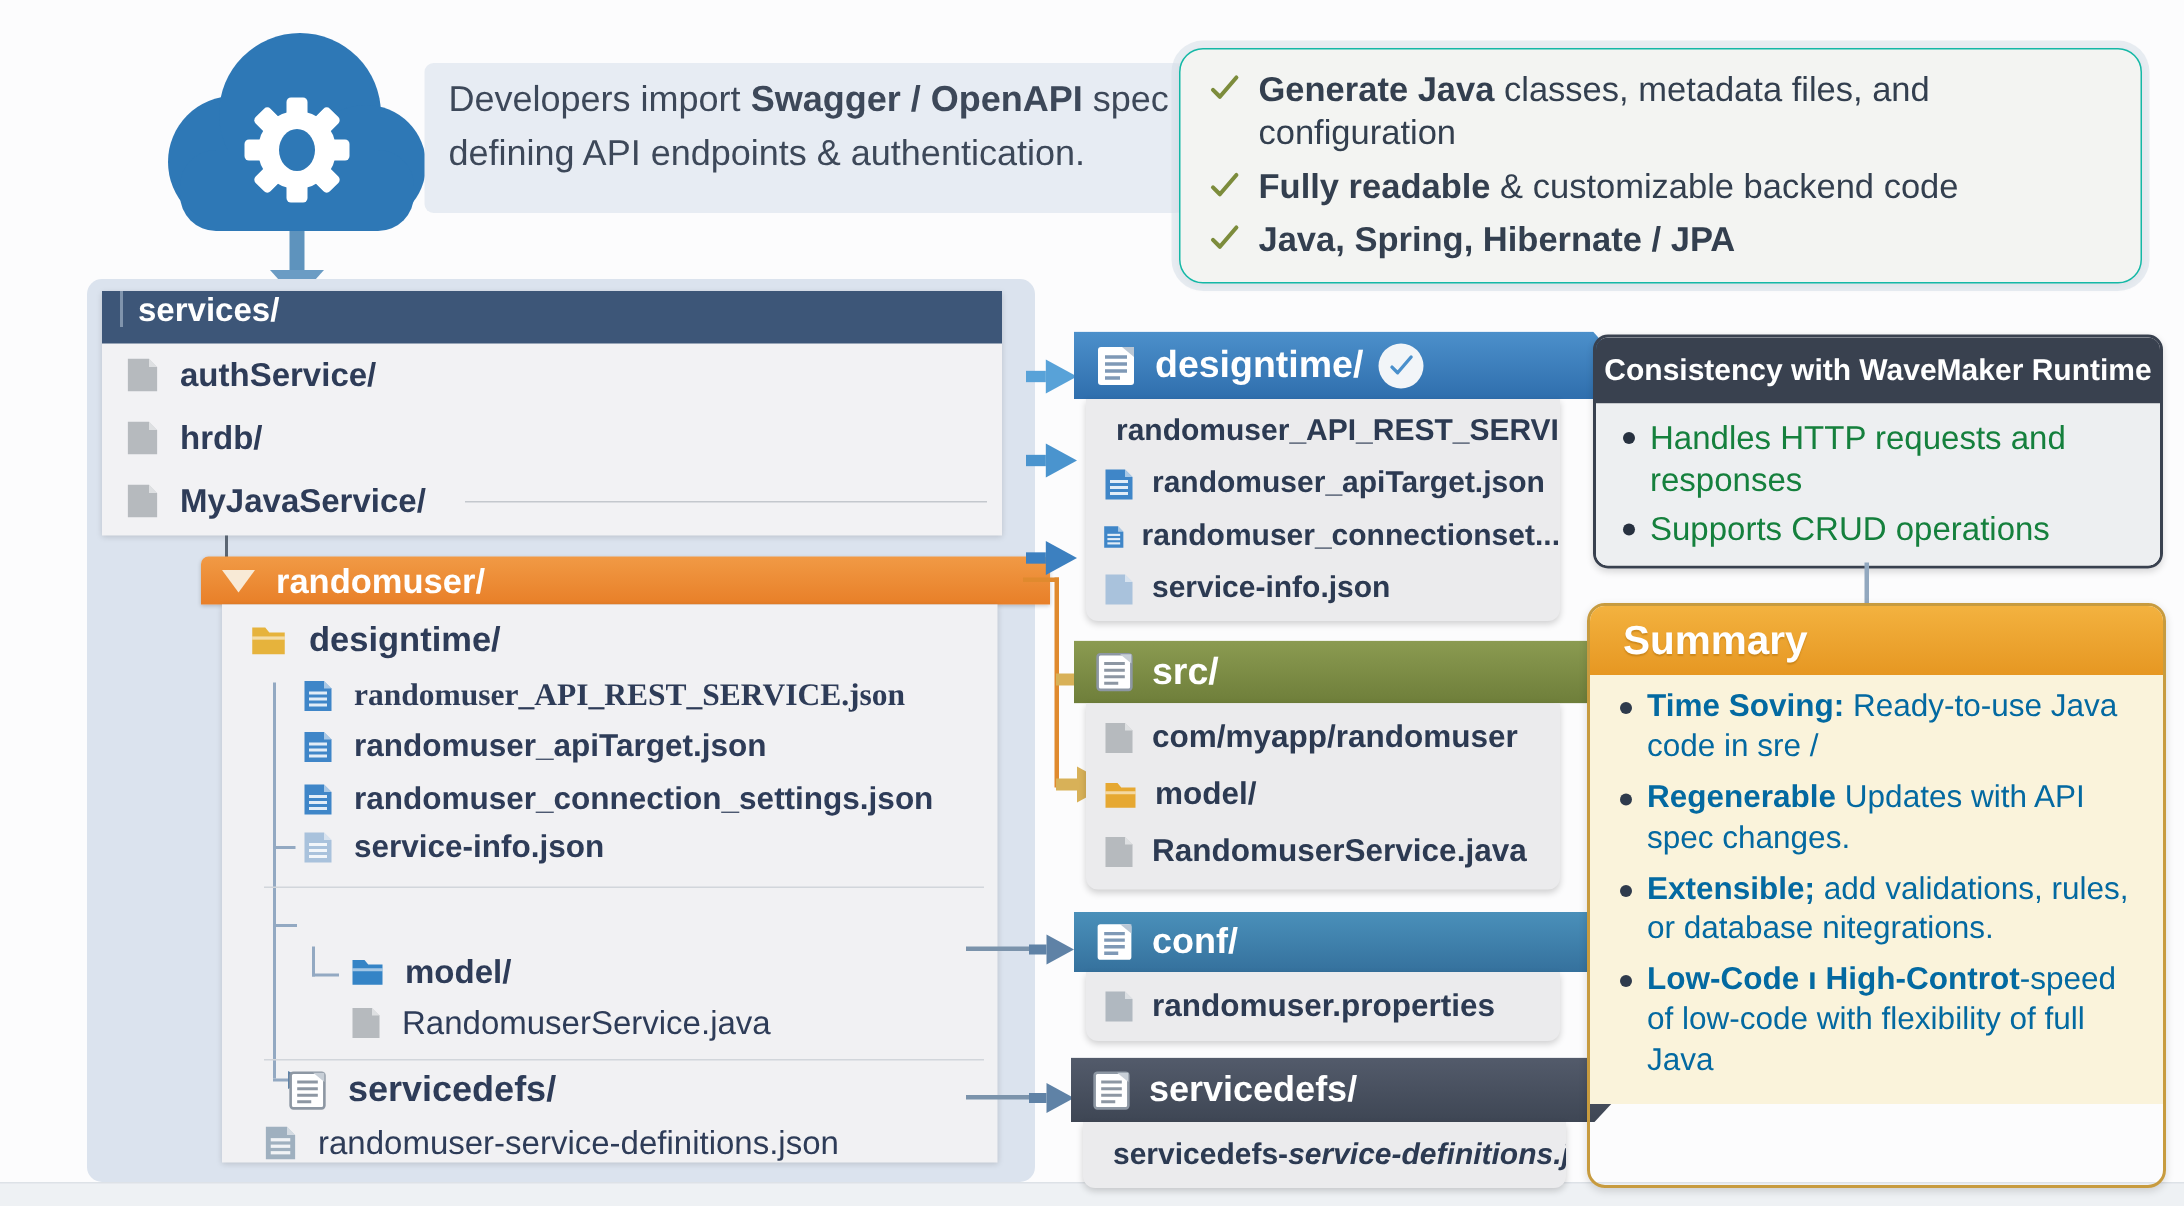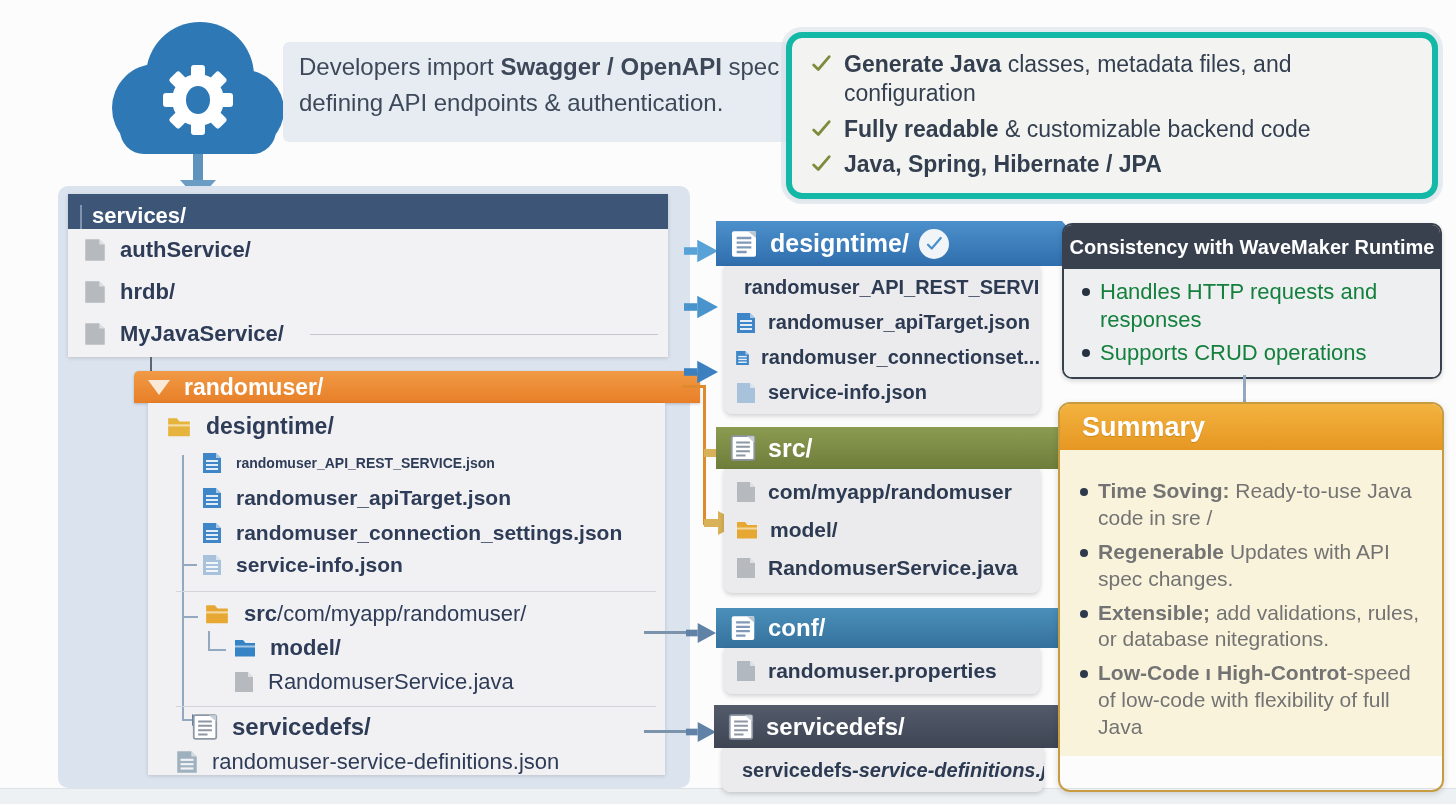--- a/index.html
+++ b/index.html
@@ -7,30 +7,30 @@
     font-family:"Liberation Sans",sans-serif;color:#2d3a50;background:#fcfcfd;}
   .abs{position:absolute;}
   b{font-weight:bold;}
 
   
   .intro-band{background:#e7ecf3;border-radius:6px 20px 20px 6px;
     padding:7px 16px;font-size:24px;line-height:1.5;color:#3d4859;}
   .cloud-wrap svg{display:block;}
 
   
-  .checklist{background:#f3f4f2;border:6px solid #14b8a6;border-radius:16px;
+  .checklist{background:#f3f4f2;border:1px solid #14b8a6;border-radius:16px;
     box-shadow:0 0 0 5px rgba(214,222,232,.55),0 2px 5px rgba(0,0,0,.08);
     padding:12px 18px;font-size:23px;color:#333f4f;}
   .check-row{display:flex;gap:12px;margin-bottom:7px;line-height:1.25;}
   .check-row .ck{flex:0 0 22px;margin-top:3px;color:#7c8c3c;}
 
   
   .left-outer{background:#dbe3ee;border-radius:10px;}
   .panel{background:#f2f2f4;box-shadow:0 1px 4px rgba(0,0,0,.15);}
-  .svc-header{height:35px;background:#3d5678;display:flex;align-items:flex-end;
+  .svc-header{height:35px;background:#3d5678;display:flex;align-items:flex-start;
     padding-left:12px;color:#fff;font-weight:bold;font-size:22px;gap:10px;}
   .svc-bar{width:2px;height:24px;background:#8094ad;}
   .tree-row{display:flex;align-items:center;gap:12px;font-size:22px;
     font-weight:600;color:#2e3c58;white-space:nowrap;}
   .svc-row{height:42px;padding-left:14px;}
   .row-line{flex:1;height:1px;background:#c4c8cd;margin:0 10px 0 14px;}
 
   .ru-header{background:linear-gradient(#f19a45,#e87f28);border-radius:5px 5px 0 0;
     display:flex;align-items:center;gap:14px;padding-left:14px;color:#fff;
     font-weight:bold;font-size:23px;box-shadow:0 1px 3px rgba(0,0,0,.2);}
@@ -59,22 +59,22 @@
     font-size:20px;display:flex;align-items:center;justify-content:center;}
   .integ-body{background:#edeff1;padding:9px 14px;font-size:22px;color:#15803d;}
   .bullet{position:relative;padding-left:22px;line-height:1.28;margin-bottom:5px;}
   .bullet::before{content:"";position:absolute;left:4px;top:10px;width:8px;height:8px;
     border-radius:50%;background:#273140;}
   .summary{border:2px solid #c79b3f;border-radius:12px;overflow:hidden;
     box-shadow:0 2px 6px rgba(0,0,0,.15);}
   .summary-header{height:46px;background:linear-gradient(#f3b23f,#e69722);
     color:#fff;font-weight:bold;font-size:27px;display:flex;align-items:center;
     padding-left:22px;text-shadow:0 1px 1px rgba(160,100,0,.4);}
-  .summary-body{background:#faf3db;padding:28px 12px 8px 16px;font-size:21px;
-    color:#737373;}
+  .summary-body{background:#faf3db;padding:8px 12px 8px 16px;font-size:21px;
+    color:#0369a1;}
   .summary-body .bullet{margin-bottom:7px;}
   .summary-body .bullet::before{background:#2e3a4c;}
 
   .bottom-strip{background:#eef1f4;border-top:1px solid #dde2e7;}
   .conn{background:#92a8bf;}
   .italic{font-style:italic;}
 </style>
 </head>
 <body>
 
@@ -216,21 +216,21 @@
     <div class="tline" style="left:60px;top:246px;width:18px;height:2px;"></div>
     <div class="divider" style="left:28px;top:188px;width:480px;"></div>
     <div class="divider" style="left:28px;top:303px;width:480px;"></div>
 
     <div class="tree-row" style="left:16px;top:10px;font-size:23px;font-weight:bold;">
       <svg width="30" height="26" style="color:#e6b33c">
           <use href="#i-folder"></use>
         </svg>
       <span>designtime/</span>
     </div>
-    <div class="tree-row" style="left:52px;top:48px;font-size:14px;">
+    <div class="tree-row" style="left:52px;top:48px;font-size:21px;font-family:Liberation Serif, serif;">
       <svg width="24" height="24" style="color:#3f86c8">
           <use href="#i-doc-lines"></use>
         </svg>
       <span>randomuser_API_REST_SERVICE.json</span>
     </div>
     <div class="tree-row" style="left:52px;top:83px;font-size:21px;">
       <svg width="24" height="24" style="color:#3f86c8">
           <use href="#i-doc-lines"></use>
         </svg>
       <span>randomuser_apiTarget.json</span>
@@ -241,26 +241,20 @@
         </svg>
       <span>randomuser_connection_settings.json</span>
     </div>
     <div class="tree-row" style="left:52px;top:150px;font-size:21px;">
       <svg width="24" height="24" style="color:#a9c2dc">
           <use href="#i-doc-lines"></use>
         </svg>
       <span>service-info.json</span>
     </div>
 
-    <div class="tree-row" style="left:54px;top:198px;font-size:22px;">
-      <svg width="30" height="26" style="color:#e6a832">
-          <use href="#i-folder"></use>
-        </svg>
-      <span><b>src</b><span style="font-weight:500">/com/myapp/randomuser/</span></span>
-    </div>
     <div class="tree-row" style="left:84px;top:232px;font-size:22px;font-weight:bold;">
       <svg width="26" height="24" style="color:#3584c6">
           <use href="#i-folder"></use>
         </svg>
       <span>model/</span>
     </div>
     <div class="tree-row" style="left:84px;top:266px;font-size:22px;font-weight:500;">
       <svg width="24" height="24" style="color:#b6babe">
           <use href="#i-doc"></use>
         </svg>

